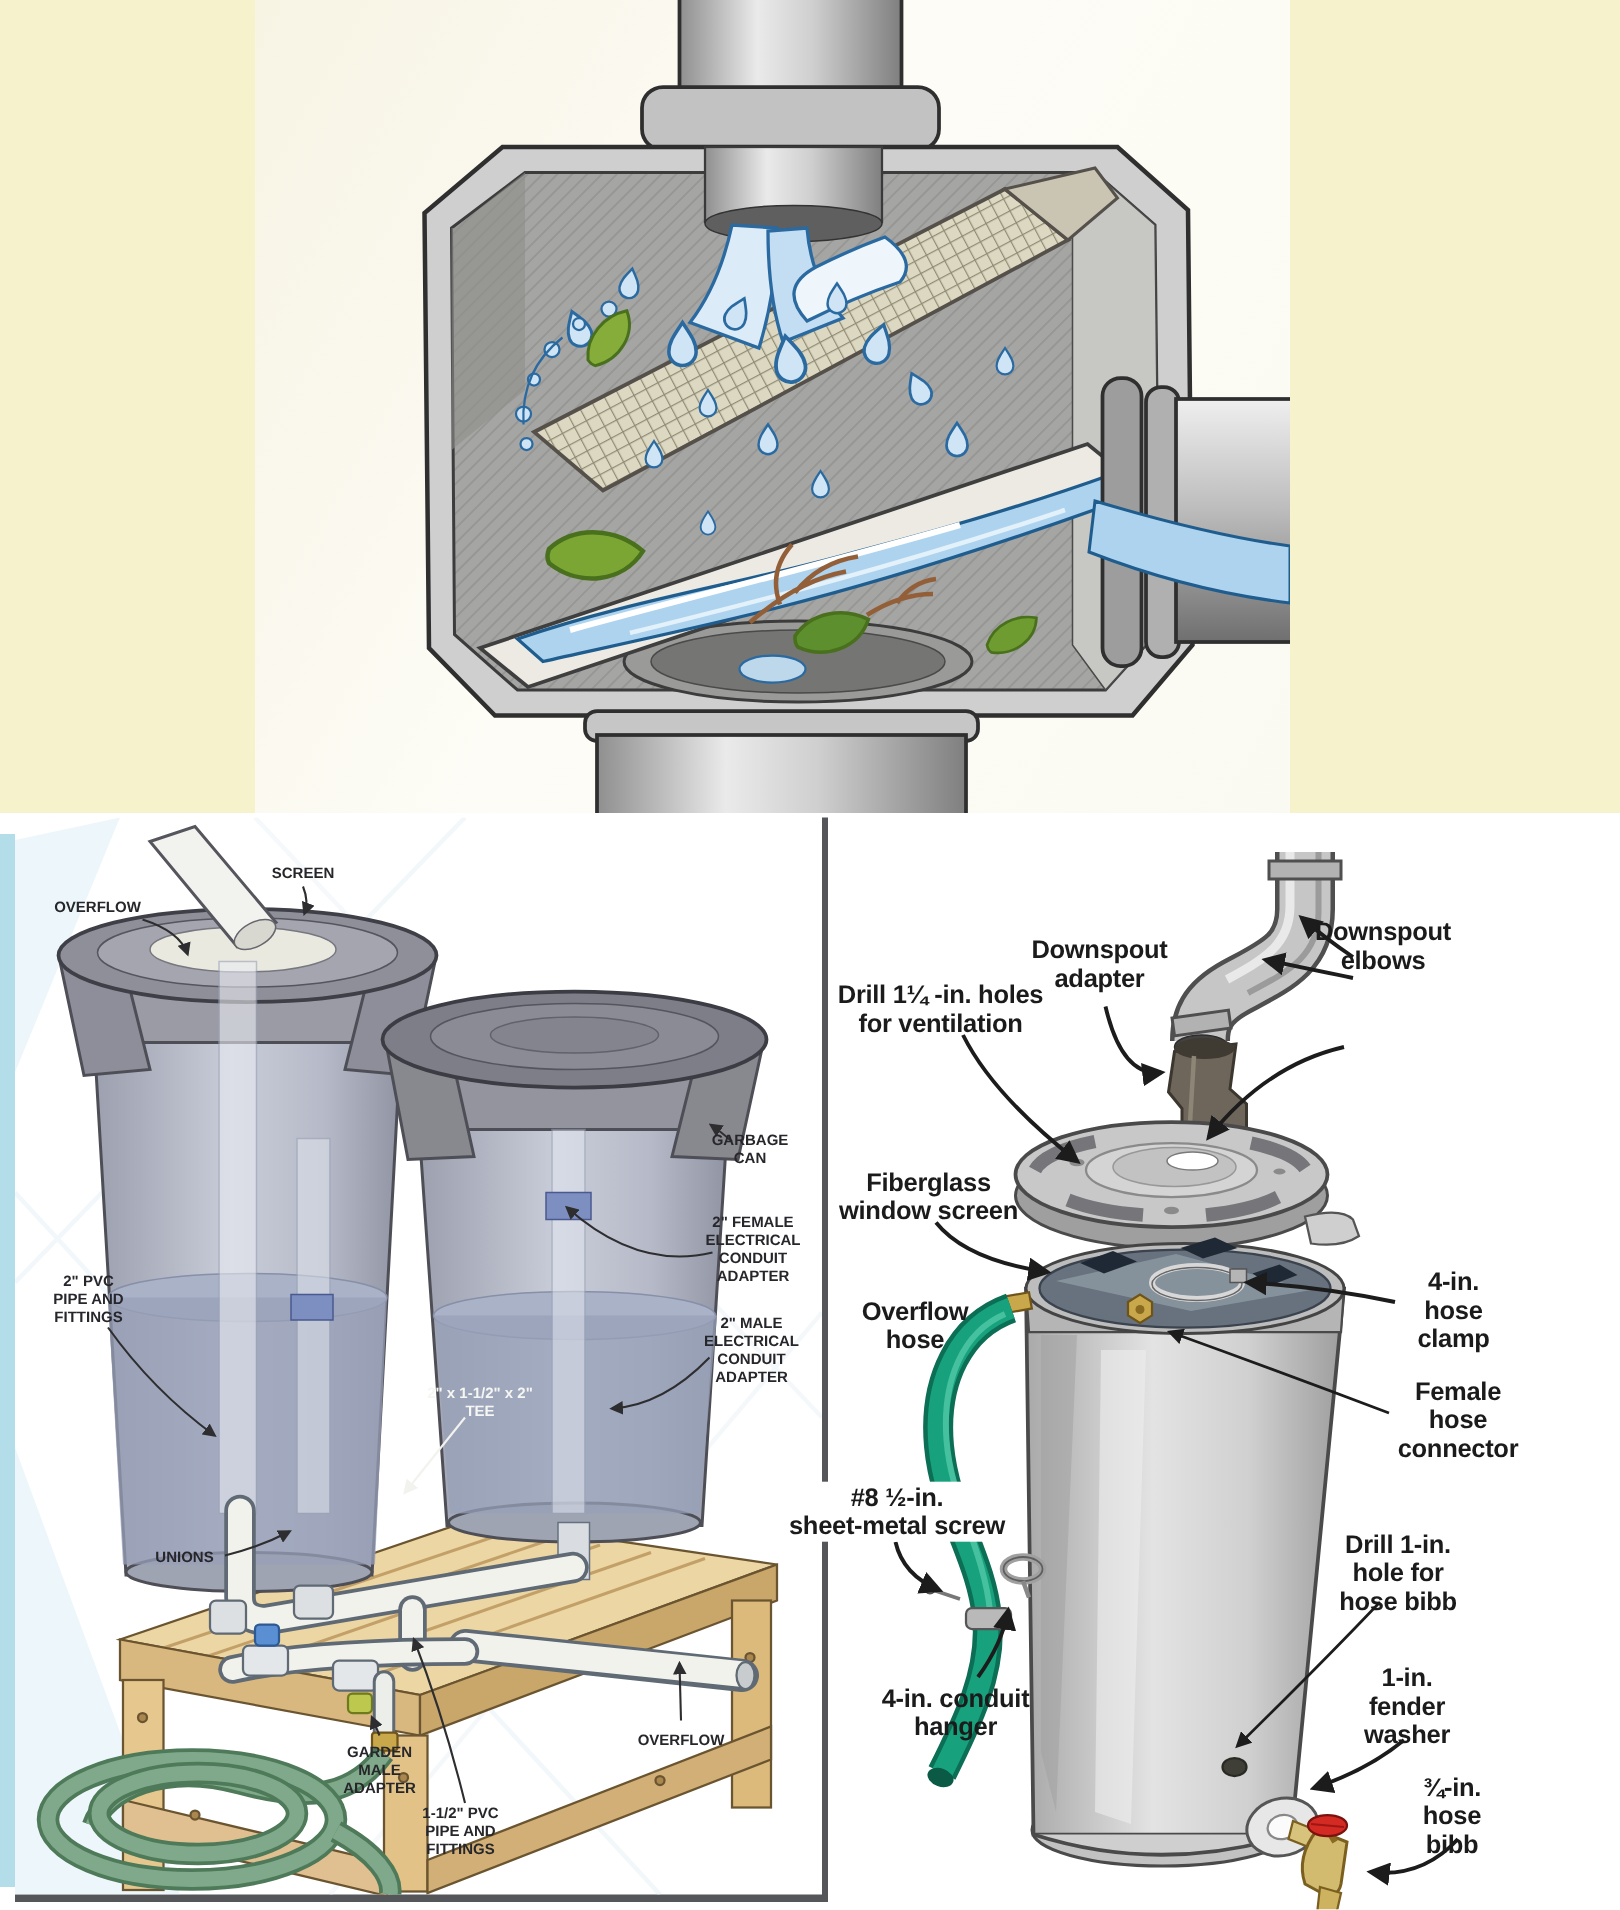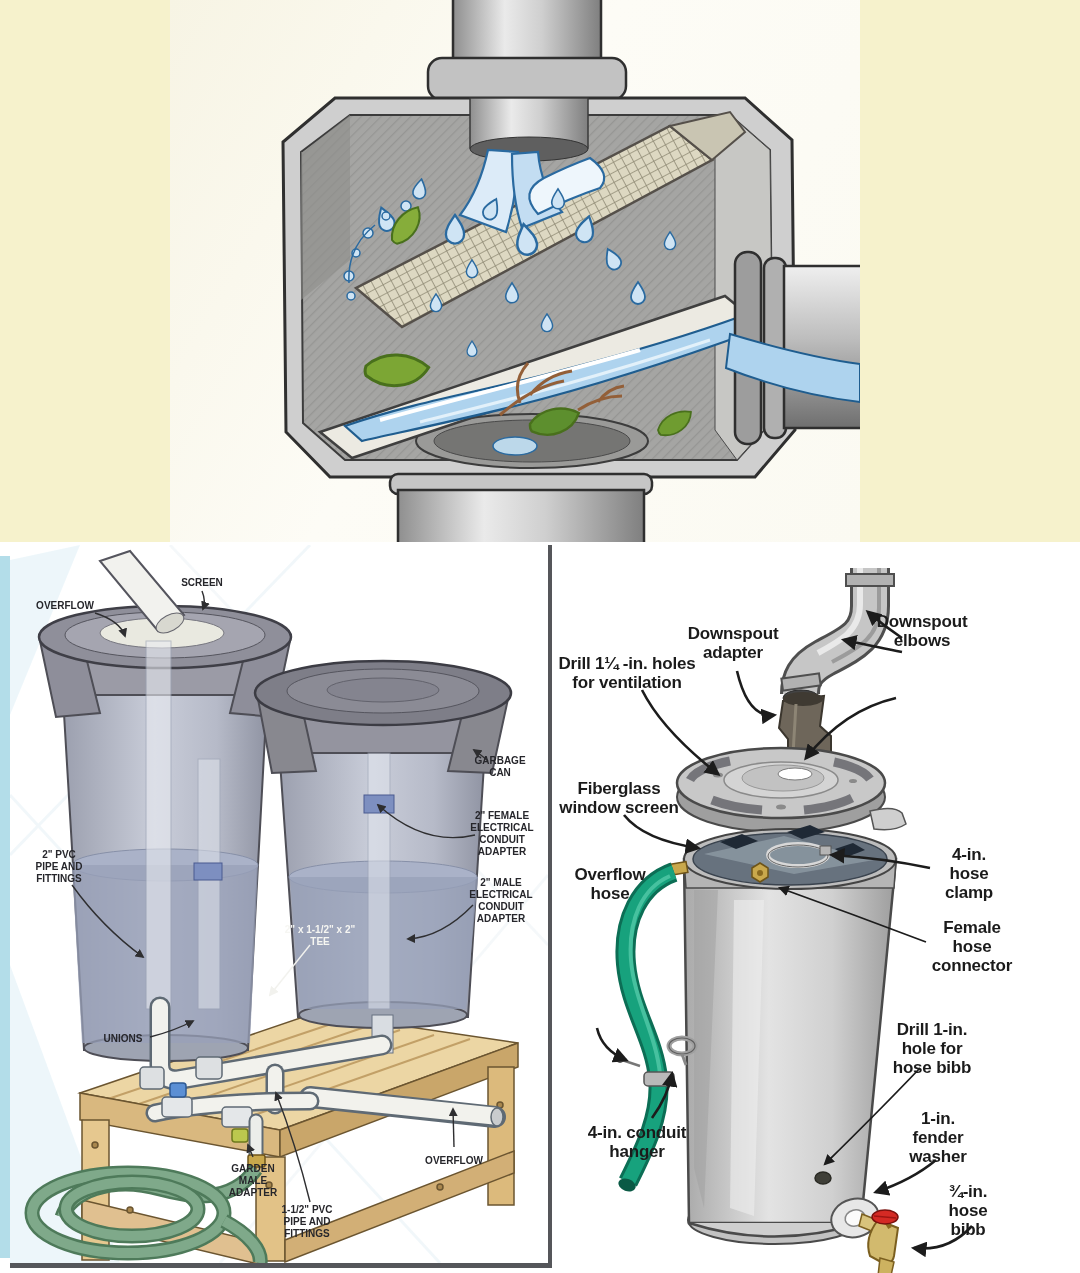--- a/index.html
+++ b/index.html
@@ -438,20 +438,22 @@
     <div class="lbl lbl-r" style="left:75px;top:105px">Drill 1¼ -in. holes
 for ventilation</div>
     <div class="lbl lbl-r" style="left:67px;top:230px">Fiberglass
 window screen</div>
     <div class="lbl lbl-r" style="left:58px;top:316px">Overflow
 hose</div>
     <div class="lbl lbl-r" style="left:417px;top:306px">4-in. hose
 clamp</div>
     <div class="lbl lbl-r" style="left:420px;top:379px">Female hose
 connector</div>
+    <div class="lbl lbl-r lbl-bg" style="left:46px;top:440px">#8 ½-in.
+sheet-metal screw</div>
     <div class="lbl lbl-r" style="left:380px;top:481px">Drill 1-in. hole for
 hose bibb</div>
     <div class="lbl lbl-r" style="left:85px;top:574px">4-in. conduit
 hanger</div>
     <div class="lbl lbl-r" style="left:386px;top:570px">1-in. fender
 washer</div>
     <div class="lbl lbl-r" style="left:416px;top:643px">¾-in. hose bibb</div>
   </div>
 
 </div>

